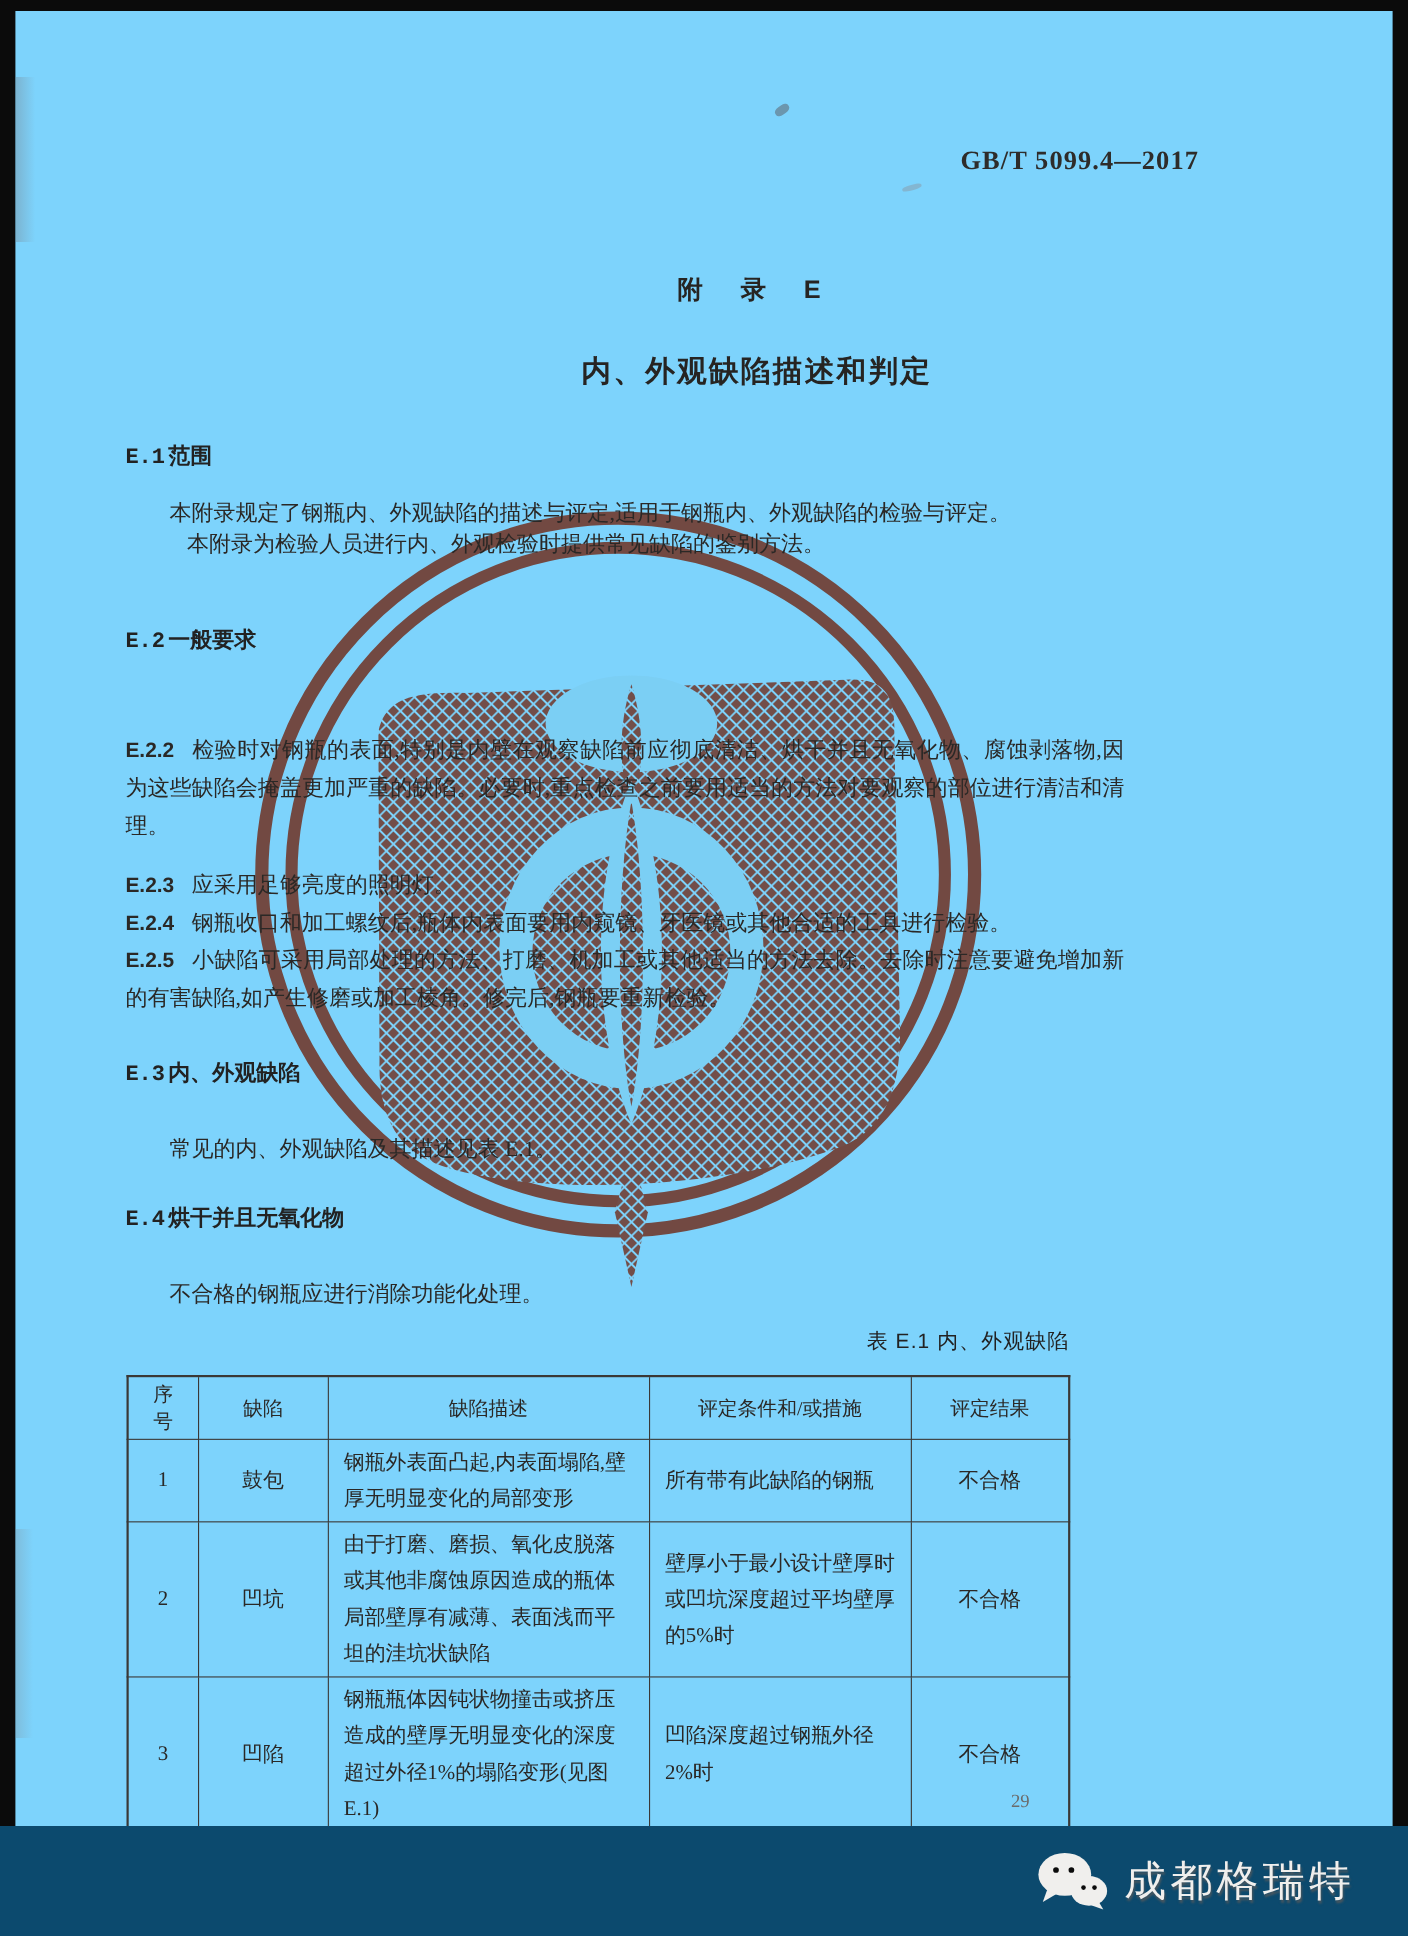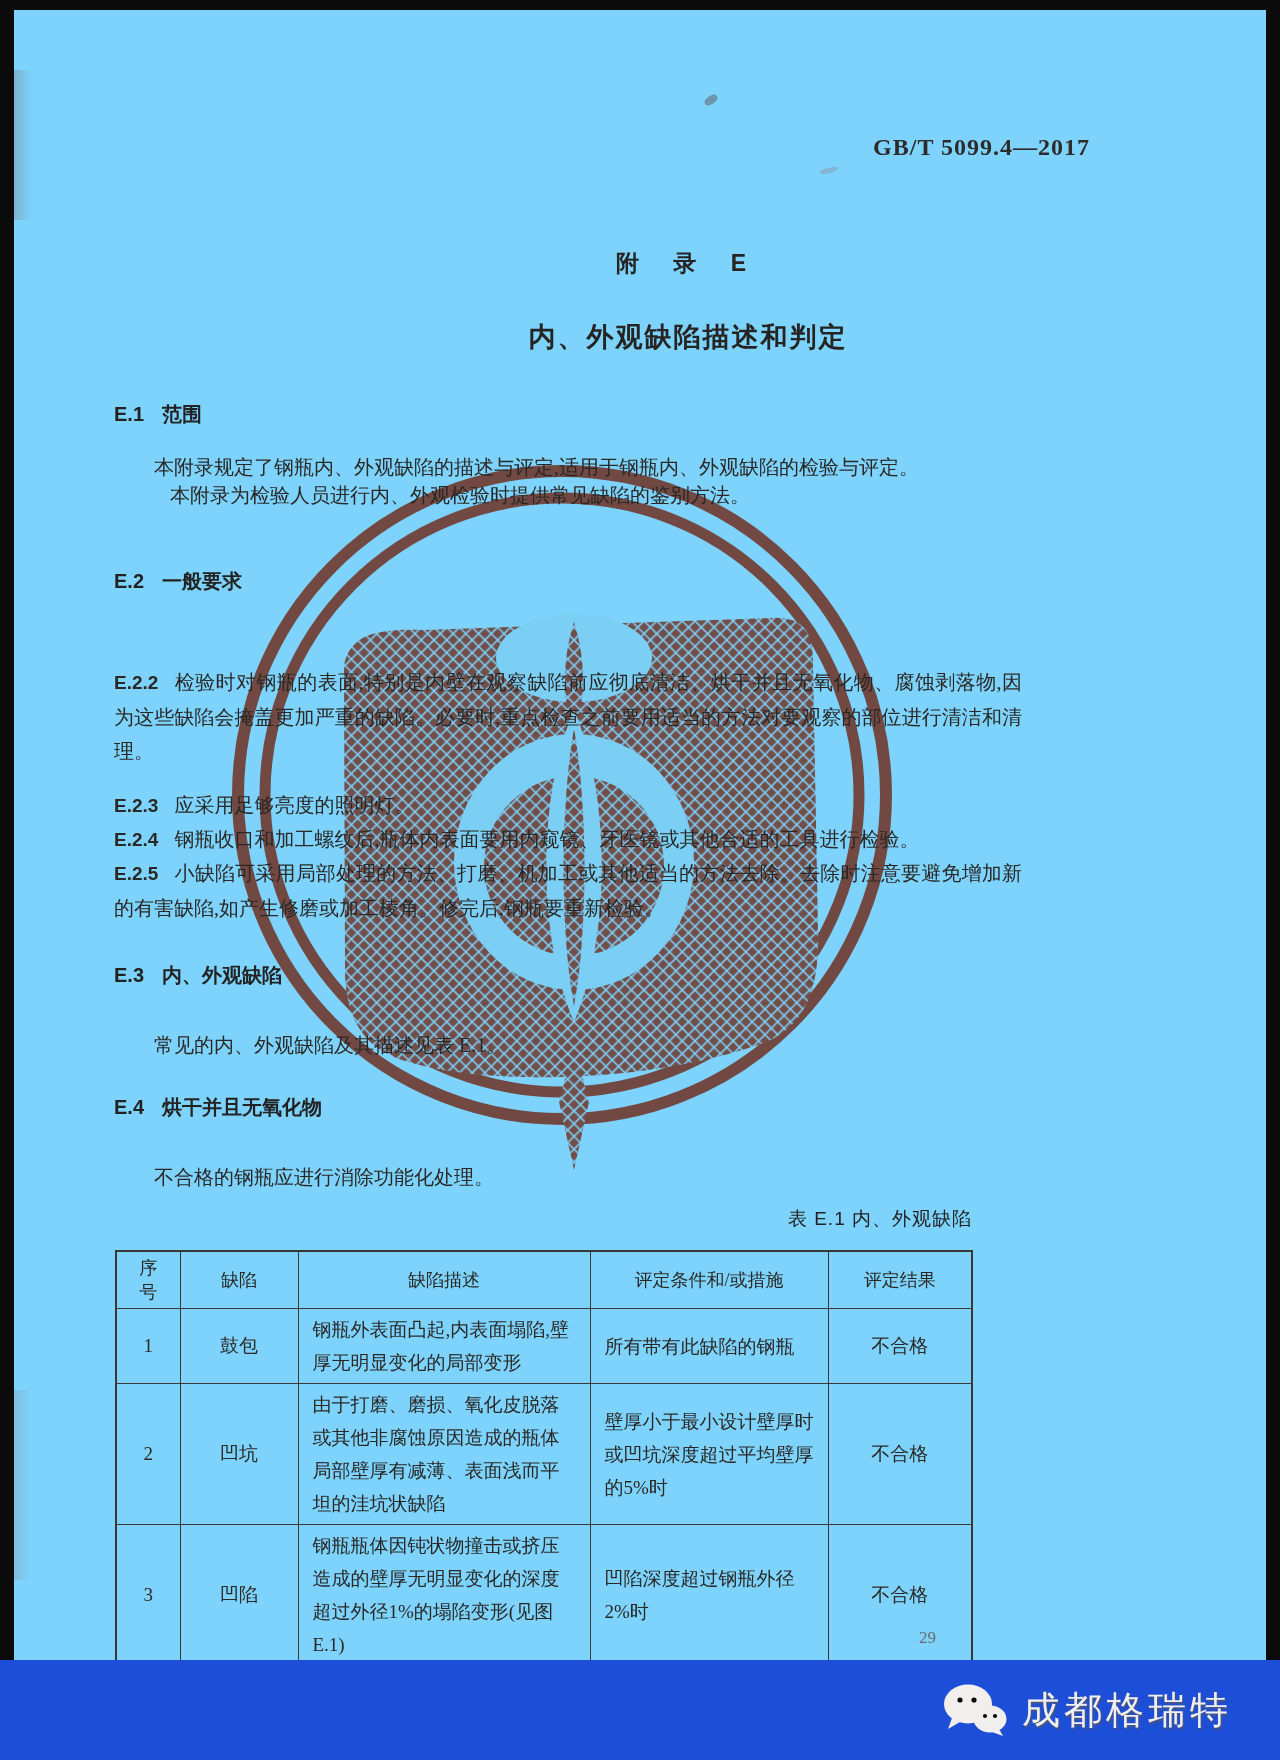--- a/index.html
+++ b/index.html
@@ -21,21 +21,21 @@
   
   .hdr-right{position:absolute;top:124px;right:176px;font-size:24px;font-weight:bold;
              letter-spacing:1px;color:#2e2c2a;}
   .title-line{position:absolute;left:0;width:100%;text-align:center;color:#262422;
               font-family:"Liberation Sans","DejaVu Sans",sans-serif;font-weight:bold;padding-left:48px;}
   .t1{top:238px;font-size:23px;letter-spacing:14px;}
   .t2{top:275px;font-size:20px;letter-spacing:2px;}
   .t3{top:309px;font-size:27px;letter-spacing:2px;}
   .heading{position:absolute;left:100px;font-family:"Liberation Sans","DejaVu Sans",sans-serif;
            font-weight:bold;font-size:20px;color:#222;}
-  .heading .hnum{margin-right:18px;}
+  .heading .hnum{margin-right:3px;font-family:Liberation Mono, monospace;}
   .para{position:absolute;left:100px;width:908px;font-size:20px;line-height:34px;
         text-align:justify;color:#29272­5;color:#2a2826;}
   .indent{text-indent:2em;}
   .inum{font-weight:bold;font-family:"Liberation Sans","DejaVu Sans",sans-serif;
         font-size:19px;margin-right:16px;}
   
   .tbl-title{position:absolute;left:100px;width:858px;top:1196px;text-align:right;
              font-family:"Liberation Sans","DejaVu Sans",sans-serif;font-weight:normal;
              font-size:19px;color:#222;letter-spacing:1px;}
   table.defects{position:absolute;left:101px;top:1240px;width:856px;border-collapse:collapse;
@@ -47,21 +47,21 @@
   td.c{text-align:center;}
   td.l{text-align:left;line-height:33px;}
   .rh1 td{height:66px;}
   .rh2 td{height:110px;}
   .rh3 td{height:106px;}
   .pagenum{position:absolute;left:905px;top:1618px;font-size:17px;color:#6b6b6b;}
   
   .stamp{position:absolute;left:0;top:0;width:1252px;height:1650px;pointer-events:none;
          mix-blend-mode:multiply;opacity:.92;}
   
-  .bottom-bar{position:absolute;left:0;bottom:0;width:1280px;height:100px;background:#1d4ed8;
+  .bottom-bar{position:absolute;left:0;bottom:0;width:1280px;height:100px;background:#0c4a6e;
               display:flex;align-items:center;justify-content:flex-end;padding-right:48px;
               box-sizing:border-box;gap:14px;}
   .brand-text{font-family:"Liberation Sans","DejaVu Sans",sans-serif;font-size:38px;
               color:#f0efed;letter-spacing:4px;text-shadow:1px 2px 2px rgba(90,90,90,.8);}
 </style>
 </head>
 <body>
 
 <div class="frame"></div>
 

